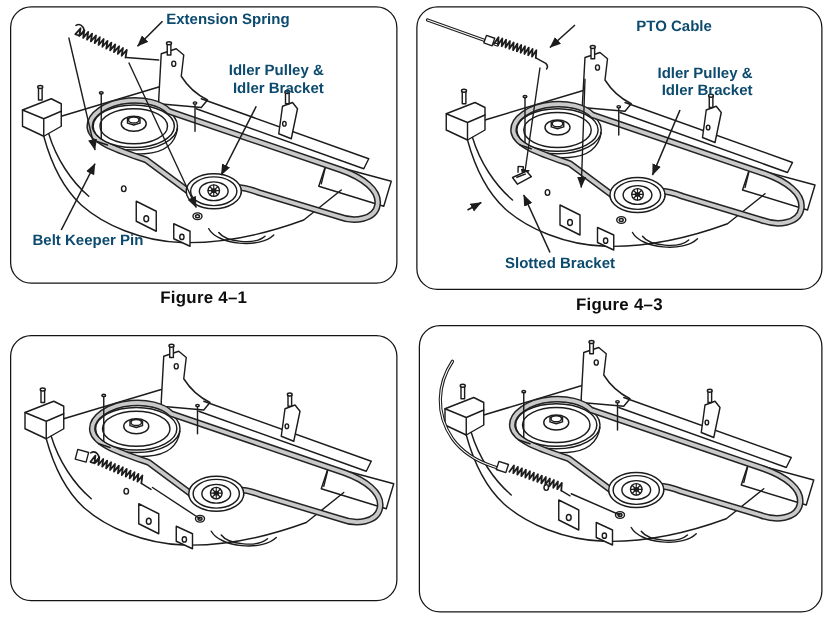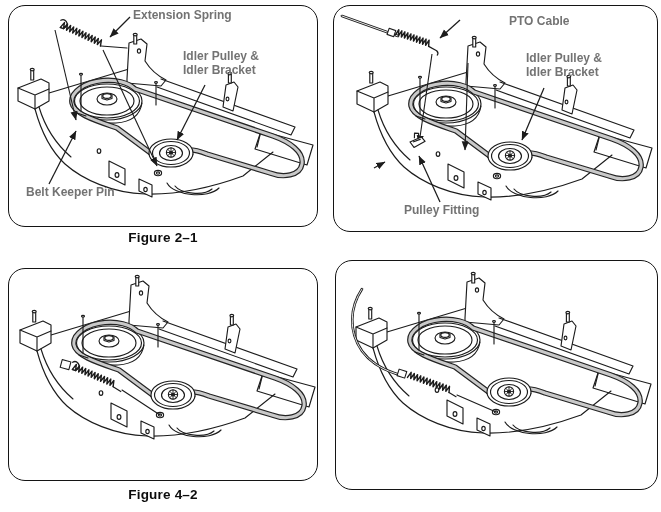--- a/index.html
+++ b/index.html
@@ -1,20 +1,20 @@
 <!DOCTYPE html>
 <html><head>
 <meta charset="utf-8">
 <style>
   html,body{margin:0;padding:0;background:#ffffff;}
   .canvas{position:relative;width:661px;height:512px;background:#ffffff;overflow:hidden;
           font-family:"Liberation Sans","DejaVu Sans",sans-serif;color:#0e0e0e;}
   .panel{position:absolute;border:1.7px solid #141414;border-radius:17px;background:#ffffff;box-sizing:border-box;}
   .panel svg{position:absolute;left:0;top:0;}
-  .fig-label{position:absolute;font-weight:bold;font-size:12px;line-height:13.5px;color:#737373;white-space:nowrap;}
+  .fig-label{position:absolute;font-weight:bold;font-size:12px;line-height:13.5px;color:#0c4a6e;white-space:nowrap;text-align:right;}
   .caption{position:absolute;text-align:center;font-weight:bold;font-size:13.5px;color:#0c0c0c;letter-spacing:.2px;}
   .hiddefs{position:absolute;width:0;height:0;overflow:hidden;}
 </style>
 </head>
 <body>
 
 <div class="canvas">
 
   <svg class="hiddefs" aria-hidden="true">
     <defs>
@@ -106,21 +106,21 @@
         <line x1="40" y1="178" x2="67" y2="125" marker-end="url(#arw)"></line>
       </g>
     </svg>
     <div class="fig-label" style="left:124px;top:3px;">Extension Spring</div>
     <div class="fig-label" style="left:174px;top:44px;">
       <div>Idler Pulley &amp;</div>
       <div>Idler Bracket</div>
     </div>
     <div class="fig-label" style="left:5px;top:180px;margin-left:12px;">Belt Keeper Pin</div>
   </section>
-  <div class="caption" style="left:8px;top:230px;width:310px;">Figure 2–1</div>
+  <div class="caption" style="left:8px;top:230px;width:310px;">Figure 4–1</div>
 
   <section class="panel" style="left:333px;top:5px;width:325px;height:227px;">
     <svg width="322" height="224" viewBox="0 0 322 224">
       <use href="#deck-base" transform="translate(16,30)"></use>
       <g fill="none" stroke-linecap="round" stroke-linejoin="round">
         <path d="M8,10 L64,30" stroke="#1c1c1c" stroke-width="2.6"></path>
         <path d="M8,10 L64,30" stroke="#ffffff" stroke-width="0.9"></path>
         <g transform="translate(56,26) rotate(19)" stroke="#1c1c1c">
           <rect x="-2" y="-3.2" width="7" height="6.4" fill="#ffffff" stroke-width="1.1"></rect>
           <path stroke-width="1.45" d="M6,1 l1.6,-6 l1.6,6 l1.6,-6 l1.6,6 l1.6,-6 l1.6,6 l1.6,-6 l1.6,6 l1.6,-6 l1.6,6 l1.6,-6 l1.6,6 l1.6,-6 l1.6,6 l1.6,-6 l1.6,6 l1.6,-6 l1.6,6 l1.6,-6 l1.6,6 l1.6,-6 l1.6,6"></path>
@@ -142,40 +142,40 @@
         <line x1="126" y1="14" x2="106" y2="32" marker-end="url(#arw)"></line>
         <line x1="210" y1="82" x2="188" y2="134" marker-end="url(#arw)"></line>
         <line x1="106" y1="196" x2="85" y2="150" marker-end="url(#arw)"></line>
       </g>
     </svg>
     <div class="fig-label" style="left:129px;top:9px;padding-left:46px;">PTO Cable</div>
     <div class="fig-label" style="left:192px;top:46px;">
       <div>Idler Pulley &amp;</div>
       <div>Idler Bracket</div>
     </div>
-    <div class="fig-label" style="left:70px;top:198px;">Pulley Fitting</div>
+    <div class="fig-label" style="left:70px;top:198px;">Slotted Bracket</div>
   </section>
+  <div class="caption" style="left:333px;top:236px;width:325px;">Figure 4–3</div>
 
   <section class="panel" style="left:8px;top:268px;width:310px;height:213px;">
     <svg width="307" height="210" viewBox="0 0 307 210">
       <use href="#deck-base" transform="translate(4,6)"></use>
       <g fill="none" stroke="#1c1c1c" stroke-width="1.3" stroke-linejoin="round" stroke-linecap="round">
         <g transform="translate(58,96) rotate(15)">
           <rect x="-6" y="-4" width="9" height="8" fill="#ffffff" stroke-width="1.1"></rect>
         </g>
         <g transform="translate(64,99) rotate(23)">
           <path d="M0,1.5 a4.2,4.2 0 1 0 -2.6,-6.6"></path>
           <path stroke-width="1.45" d="M0,1.5 l1.7,-6 l1.7,6 l1.7,-6 l1.7,6 l1.7,-6 l1.7,6 l1.7,-6 l1.7,6 l1.7,-6 l1.7,6 l1.7,-6 l1.7,6 l1.7,-6 l1.7,6 l1.7,-6 l1.7,6 l1.7,-6 l1.7,6 l1.7,-6 l1.7,6 l1.7,-6 l1.7,6 l1.7,-6 l1.7,6 l1.7,-6 l1.7,6"></path>
           <path d="M44.2,1.5 l9,1.5" stroke-width="1.15"></path>
         </g>
         <path d="M113,121 L151,146" stroke-width="1.15"></path>
       </g>
     </svg>
   </section>
-  <div class="caption" style="left:8px;top:487px;width:310px;">Figure 4–2</div>
 
   <section class="panel" style="left:335px;top:260px;width:323px;height:230px;">
     <svg width="320" height="227" viewBox="0 0 320 227">
       <use href="#deck-base" transform="translate(13,11)"></use>
       <g fill="none" stroke-linecap="round" stroke-linejoin="round">
         <path d="M26,28 C14,46 12,70 26,90 C34,101 46,108 58,112 L64,114" stroke="#1c1c1c" stroke-width="2.6"></path>
         <path d="M26,28 C14,46 12,70 26,90 C34,101 46,108 58,112 L64,114" stroke="#ffffff" stroke-width="0.9"></path>
         <g transform="translate(64,112) rotate(18)" stroke="#1c1c1c">
           <rect x="-2" y="-3.4" width="8" height="6.8" fill="#ffffff" stroke-width="1.1"></rect>
         </g>

